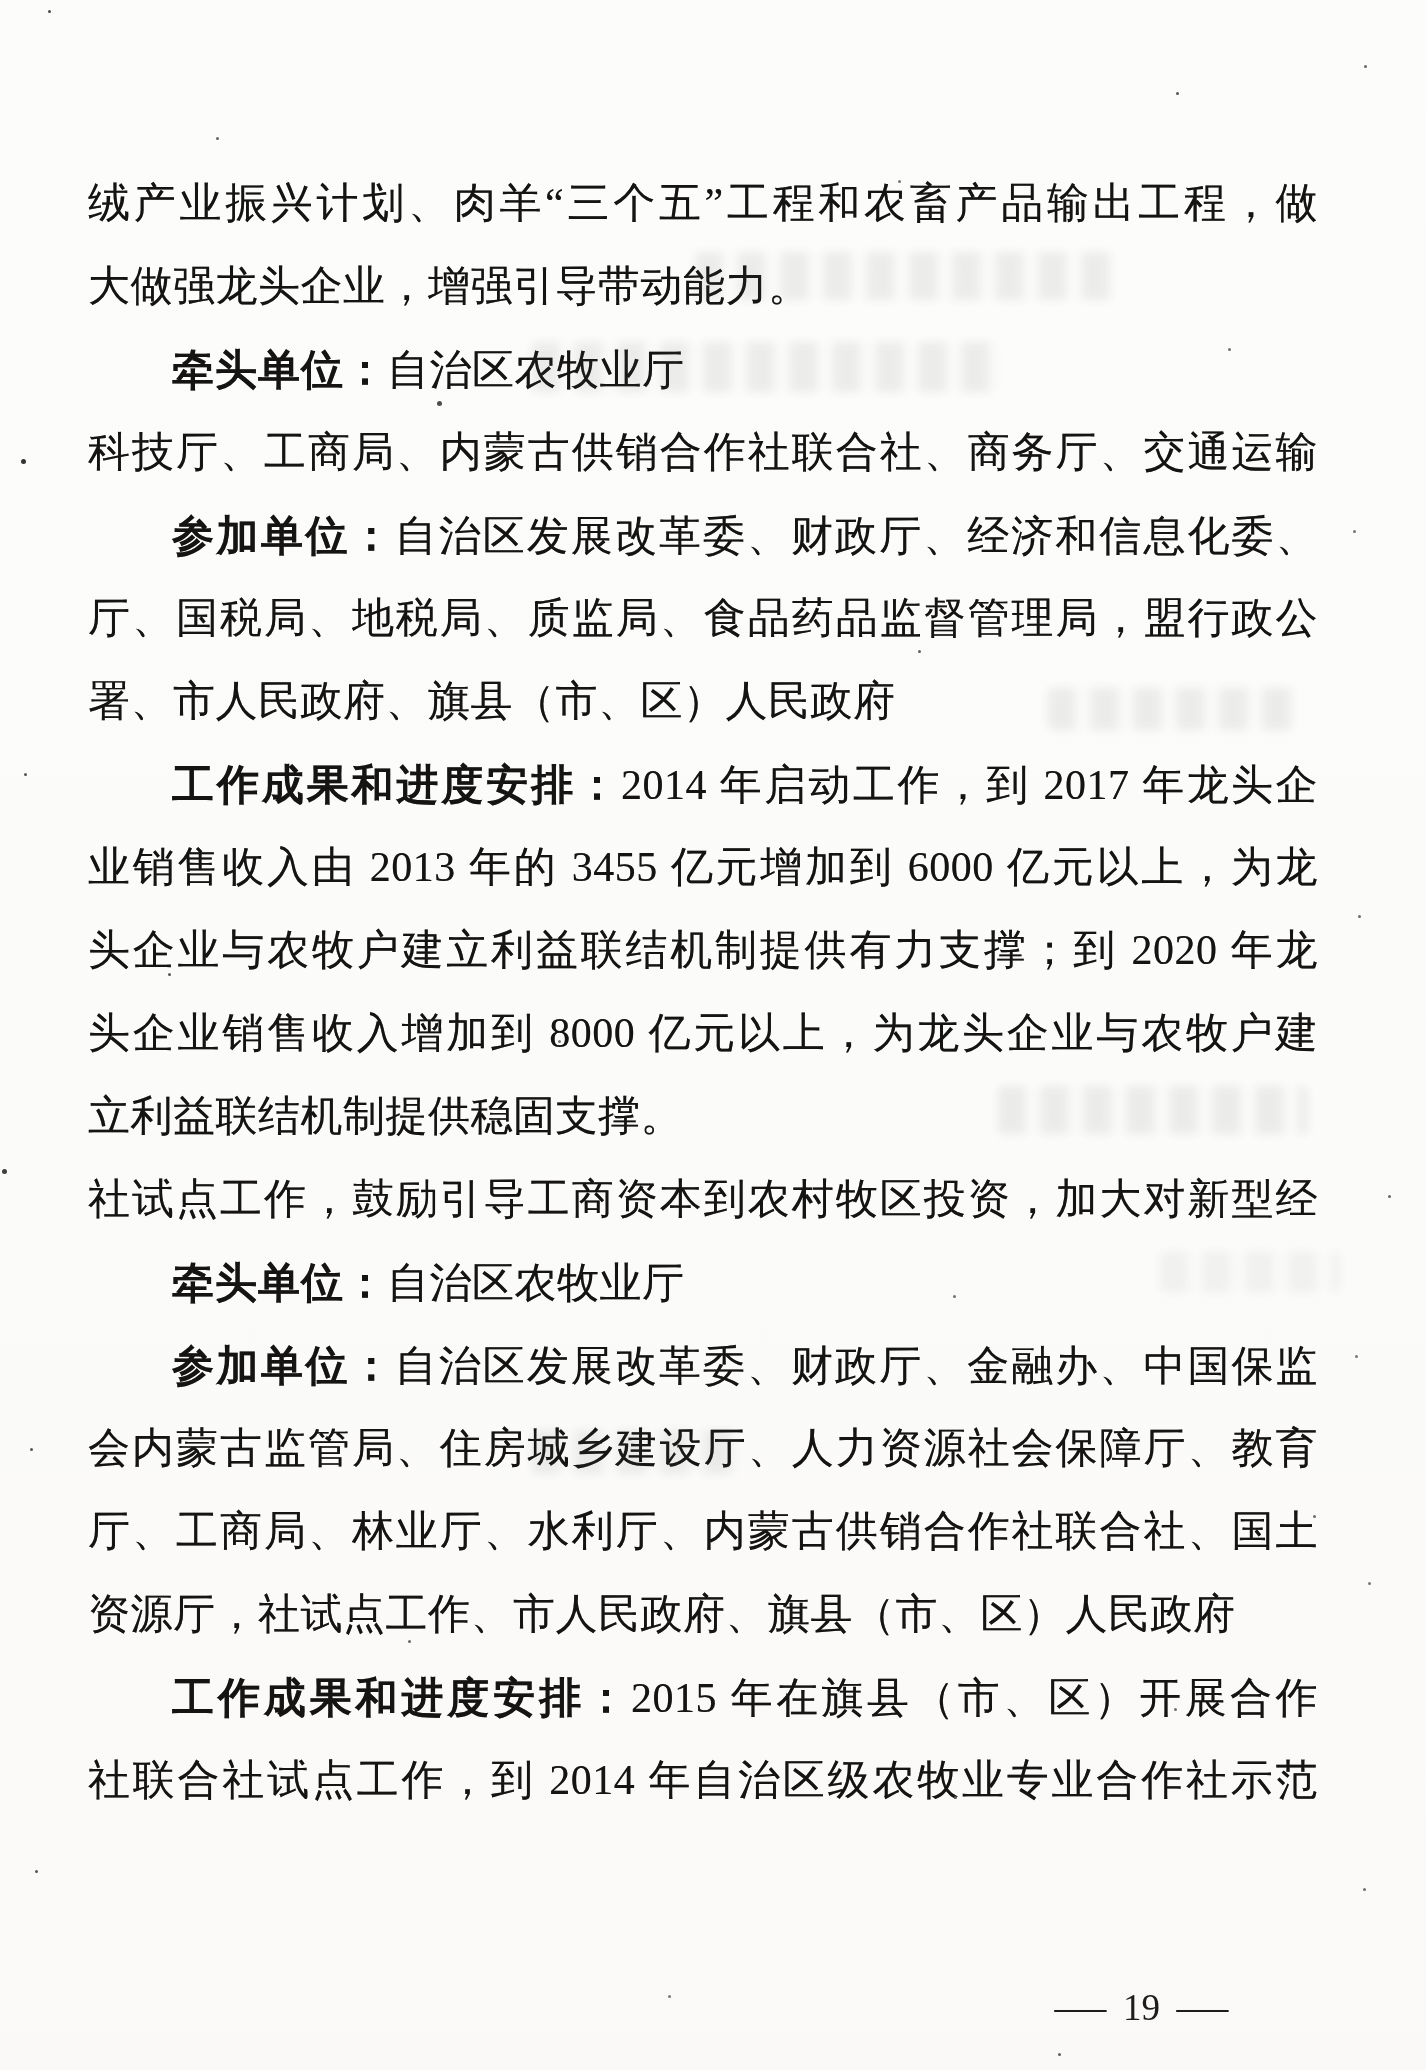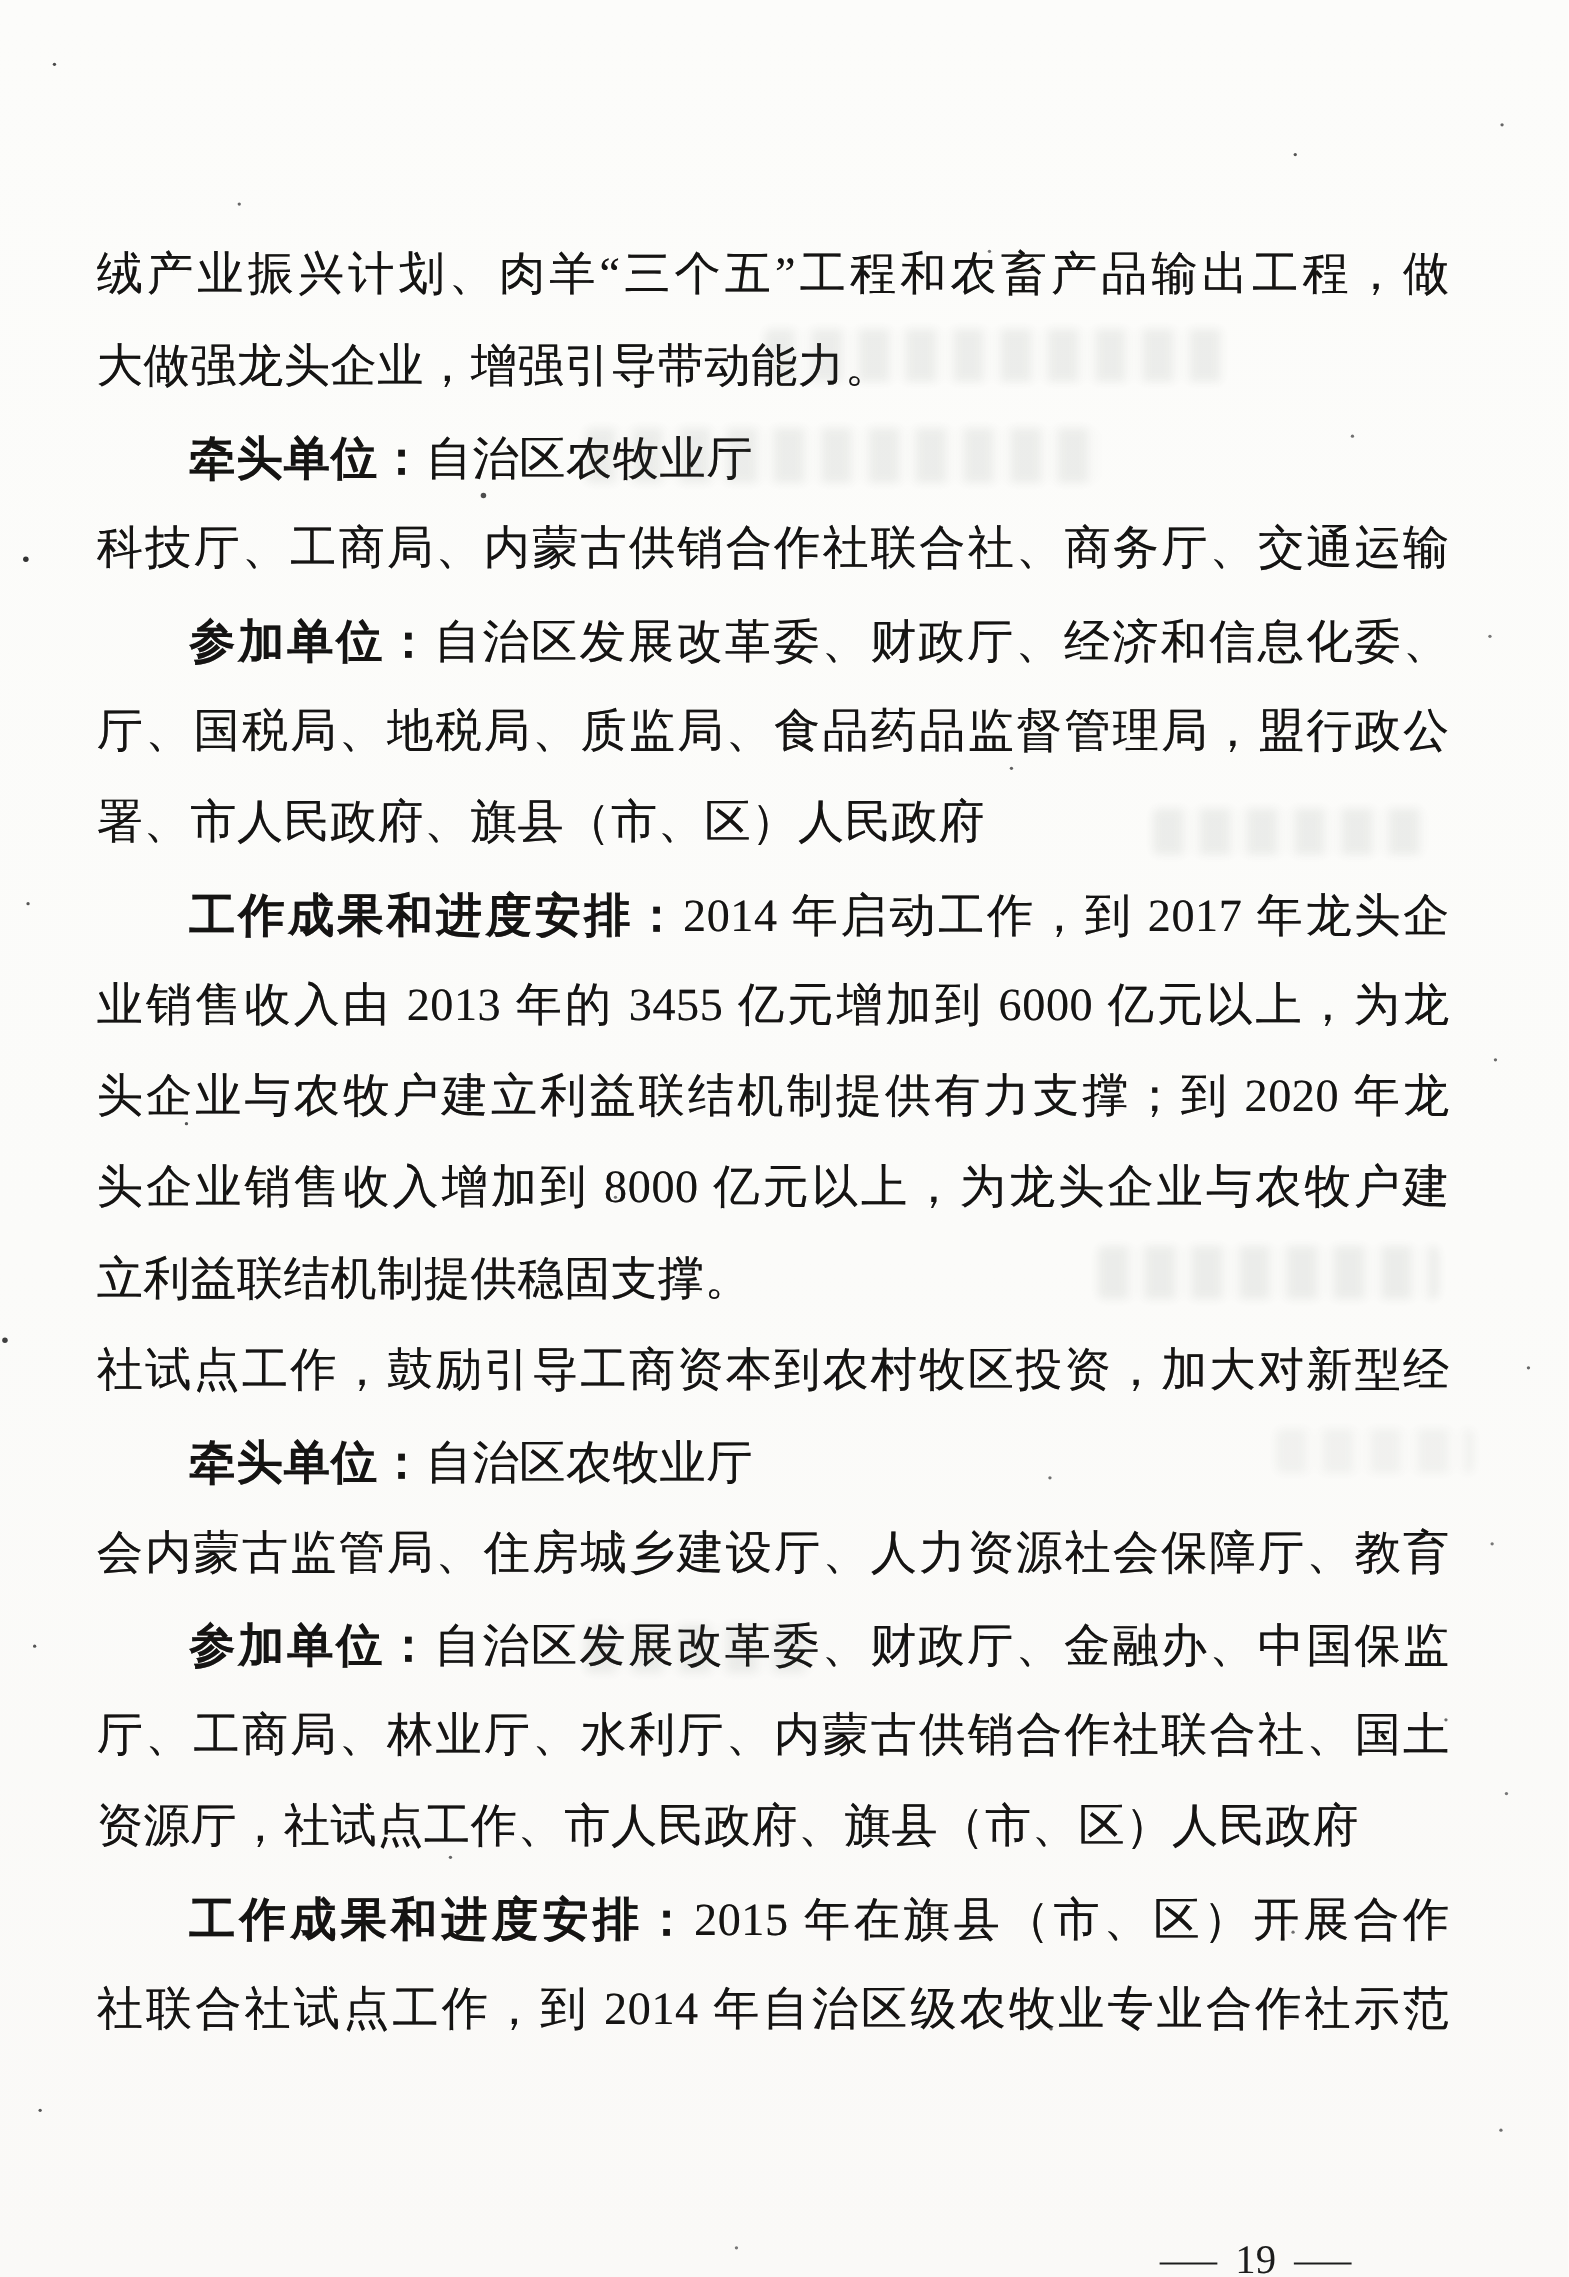--- a/index.html
+++ b/index.html
@@ -12,21 +12,20 @@
     position: relative;
     overflow: hidden;
     background:
       linear-gradient(180deg, #fcfcfa 0%, #fbfbf9 55%, #faf9f7 100%);
     font-family: "Liberation Serif", "DejaVu Serif", serif;
     color: #161616;
   }
   .scan-page {
     position: absolute;
     inset: 0;
-    margin-top: 47px;
   }
   .text-body {
     position: absolute;
     left: 88px;
     top: 162px;
     width: 1230px;
   }
   .line {
     font-size: 42px;
     line-height: 83px;
@@ -124,22 +123,22 @@
       <div class="line indent fill"><span class="b">参加单位：</span><span>自治区发展改革委、财政厅、经济和信息化委、</span></div>
       <div class="line fill"><span>厅、国税局、地税局、质监局、食品药品监督管理局，盟行政公</span></div>
       <div class="line"><span>署、市人民政府、旗县（市、区）人民政府</span></div>
       <div class="line indent fill"><span class="b">工作成果和进度安排：</span><span>2014 年启动工作，到 2017 年龙头企</span></div>
       <div class="line fill"><span>业销售收入由 2013 年的 3455 亿元增加到 6000 亿元以上，为龙</span></div>
       <div class="line fill"><span>头企业与农牧户建立利益联结机制提供有力支撑；到 2020 年龙</span></div>
       <div class="line fill"><span>头企业销售收入增加到 8000 亿元以上，为龙头企业与农牧户建</span></div>
       <div class="line"><span>立利益联结机制提供稳固支撑。</span></div>
       <div class="line fill"><span>社试点工作，鼓励引导工商资本到农村牧区投资，加大对新型经</span></div>
       <div class="line indent"><span class="b">牵头单位：</span><span>自治区农牧业厅</span></div>
+      <div class="line indent fill"><span class="b">参加单位：</span><span>自治区发展改革委、财政厅、金融办、中国保监</span></div>
       <div class="line fill"><span>会内蒙古监管局、住房城乡建设厅、人力资源社会保障厅、教育</span></div>
-      <div class="line indent fill"><span class="b">参加单位：</span><span>自治区发展改革委、财政厅、金融办、中国保监</span></div>
       <div class="line fill"><span>厅、工商局、林业厅、水利厅、内蒙古供销合作社联合社、国土</span></div>
       <div class="line"><span>资源厅，社试点工作、市人民政府、旗县（市、区）人民政府</span></div>
       <div class="line indent fill"><span class="b">工作成果和进度安排：</span><span>2015 年在旗县（市、区）开展合作</span></div>
       <div class="line fill"><span>社联合社试点工作，到 2014 年自治区级农牧业专业合作社示范</span></div>
     </div>
 
   <div class="ghost" style="left:695px;  top:252px;  width:420px; height:48px;"></div>
   <div class="ghost" style="left:532px;  top:342px;  width:470px; height:50px;"></div>
   <div class="ghost" style="left:1048px; top:688px;  width:250px; height:42px;"></div>
   <div class="ghost" style="left:998px;  top:1086px; width:310px; height:48px;"></div>

